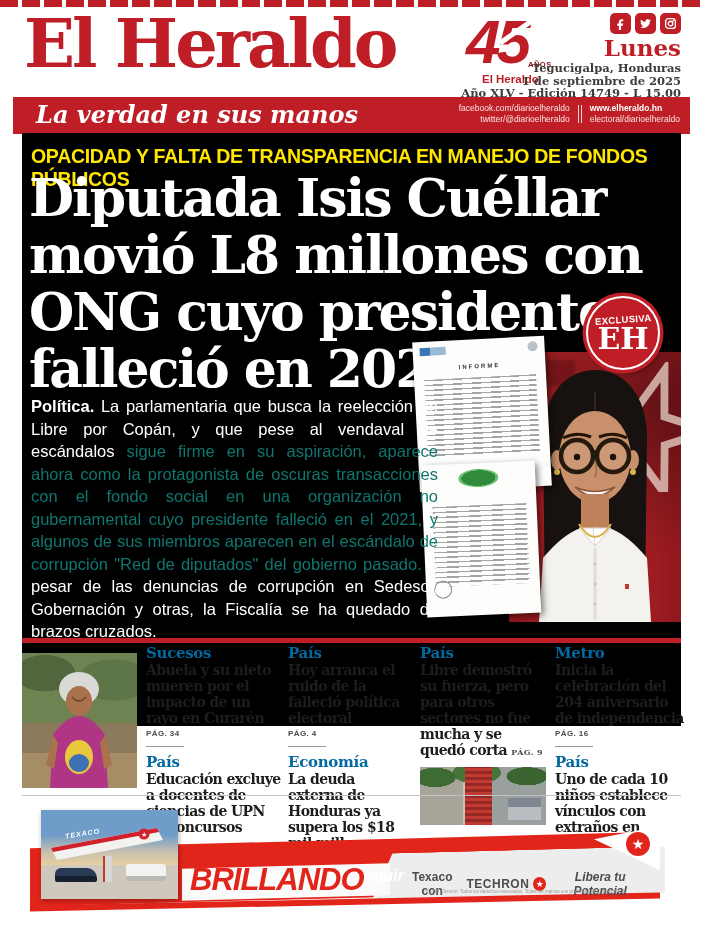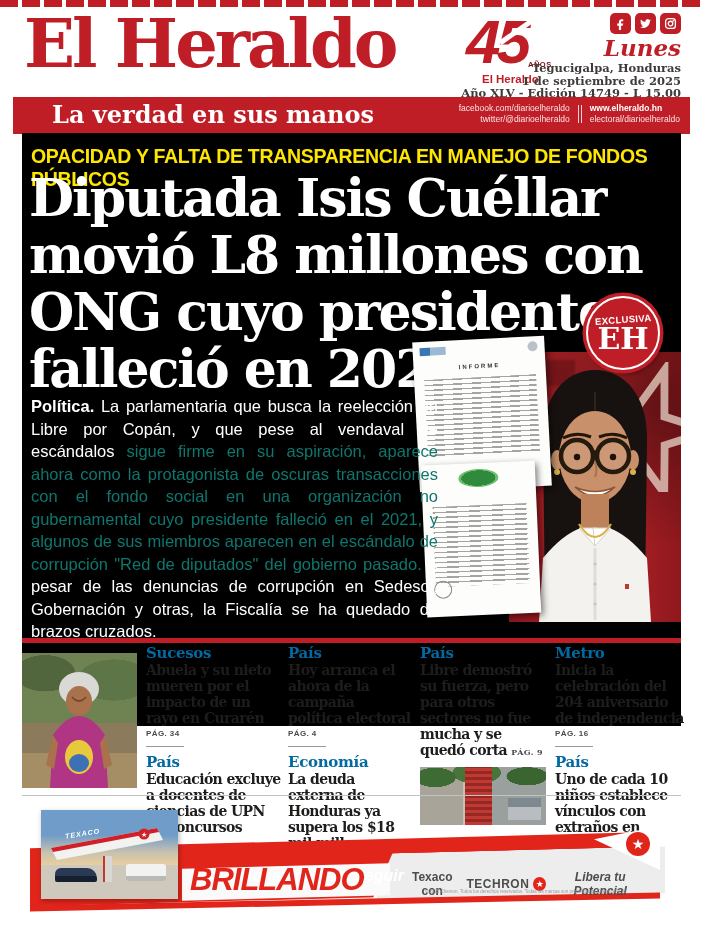--- a/index.html
+++ b/index.html
@@ -19,28 +19,28 @@
     font-weight:bold;font-style:italic;font-size:62px;color:#c01e26;letter-spacing:-4px;}
   #logo45 .slash{position:absolute;left:30px;top:8px;width:44px;height:5px;background:#fff;
     transform:rotate(-35deg);}
   #logo45 .anios{position:absolute;left:62px;top:40px;font-size:7.5px;font-weight:bold;color:#7a1015;letter-spacing:.5px;}
   #logo45 .brand{position:absolute;left:16px;top:53px;font-size:11.5px;font-weight:bold;color:#c01e26;}
   #social-icons{right:22px;top:13px;display:flex;gap:4px;}
   .sicon{width:21px;height:21px;border-radius:5px;background:#c01e26;display:flex;
     align-items:center;justify-content:center;}
   .sicon svg{display:block;}
   #day-name{right:22px;top:34px;font-family:"DejaVu Serif",serif;font-weight:bold;
-    font-size:23px;color:#c01e26;font-style:italic;}
+    font-size:23px;color:#c01e26;}
   #dateline{right:22px;top:62px;text-align:right;font-family:"DejaVu Serif",serif;
     font-weight:bold;font-size:11.5px;line-height:12.5px;color:#3f3b3a;}
 
   
   #red-bar{left:13px;top:97px;width:677px;height:37px;background:#c01e26;}
-  #tagline{position:absolute;left:39px;top:3px;font-family:"DejaVu Serif",serif;
-    font-weight:bold;font-size:24px;color:#fff;}
+  #tagline{position:absolute;left:23px;top:3px;font-family:"DejaVu Serif",serif;
+    font-weight:bold;font-style:italic;font-size:24px;color:#fff;}
   #bar-links{position:absolute;right:10px;top:6px;display:flex;align-items:center;gap:6px;
     font-size:8.5px;line-height:11px;color:rgba(255,255,255,.88);margin-left:33px;}
   #bar-links .colA{text-align:right;}
   #bar-links .sep{width:0;height:18px;border-left:1.5px solid rgba(255,255,255,.8);
     border-right:1.5px solid rgba(255,255,255,.8);margin:0 2px;padding:0 1px;}
   #bar-links .colB{text-align:left;}
   #bar-links .site{font-weight:bold;color:#fff;}
 
   
   #hero{left:22px;top:133px;width:659px;height:593px;background:#000;overflow:hidden;}
@@ -317,21 +317,21 @@
     <div class="story">
       <div class="sec">País</div>
       <div class="ttl">Educación excluye a docentes de ciencias de UPN en concursos</div>
       <div class="pg">PÁG. 8</div>
     </div>
   </div>
 
   <div class="abs col" id="col2">
     <div class="story">
       <div class="sec">País</div>
-      <div class="ttl">Hoy arranca el ahora de la campaña política electoral</div>
+      <div class="ttl">Hoy arranca el ruido de la falleció política electoral</div>
       <div class="pg">PÁG. 4</div>
     </div>
     <div class="hrline"></div>
     <div class="story">
       <div class="sec">Economía</div>
       <div class="ttl">La deuda externa de Honduras ya supera los $18 mil millones</div>
       <div class="pg">PÁG. 10</div>
     </div>
   </div>
 

